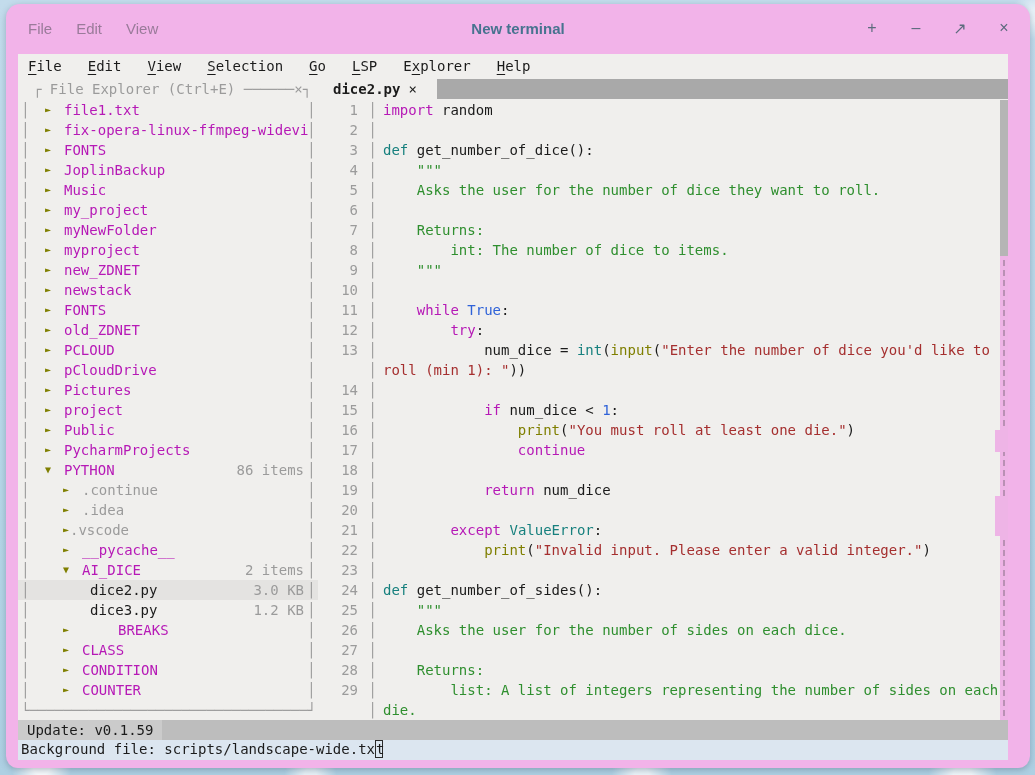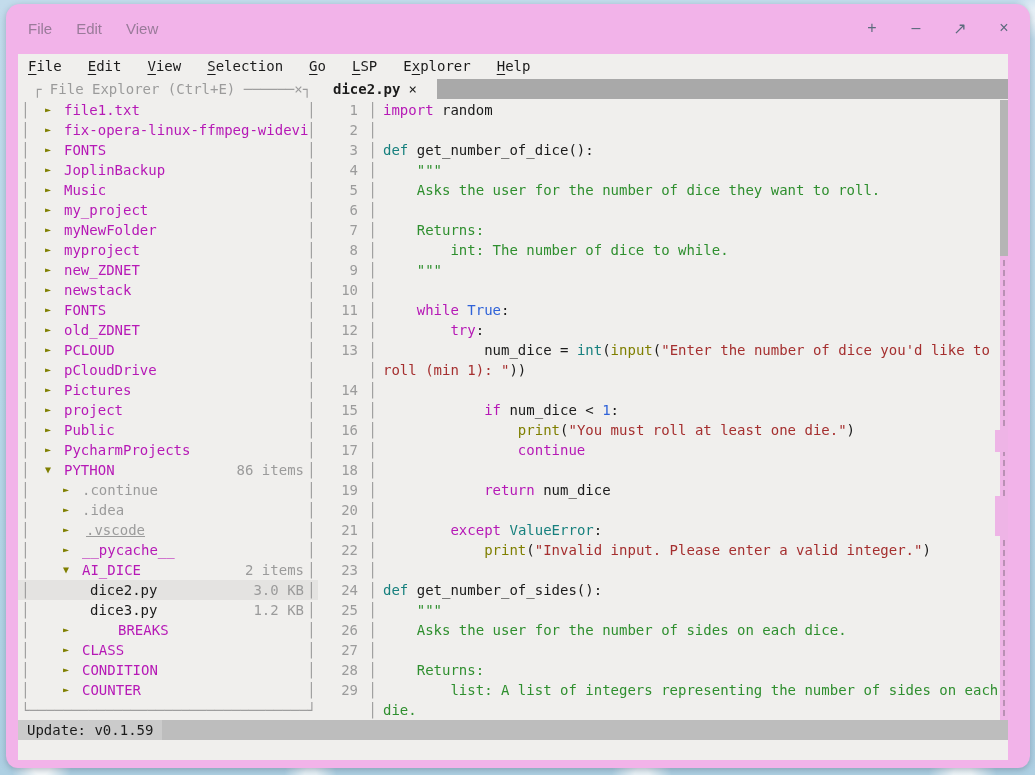--- a/index.html
+++ b/index.html
@@ -102,20 +102,21 @@
 
 <div class="screen">
   <div class="window">
 
     <div class="titlebar">
       <div class="tb-menus" id="tb-menus">
           <span class="tb-menu">File</span>
           <span class="tb-menu">Edit</span>
           <span class="tb-menu">View</span>
         </div>
+      <div class="tb-title">New terminal</div>
       <div class="tb-controls" id="tb-controls">
           <span class="tb-btn">+</span>
           <span class="tb-btn">–</span>
           <span class="tb-btn">↗</span>
           <span class="tb-btn">×</span>
         </div>
     </div>
 
     <div class="content">
 
@@ -152,40 +153,40 @@
             <div class="ex-row"><span class="pipe l">│</span><span class="mark" style="left: 27px;">►</span><span class="ex-name" style="left: 46px;">old_ZDNET</span><span class="pipe r">│</span></div>
             <div class="ex-row"><span class="pipe l">│</span><span class="mark" style="left: 27px;">►</span><span class="ex-name" style="left: 46px;">PCLOUD</span><span class="pipe r">│</span></div>
             <div class="ex-row"><span class="pipe l">│</span><span class="mark" style="left: 27px;">►</span><span class="ex-name" style="left: 46px;">pCloudDrive</span><span class="pipe r">│</span></div>
             <div class="ex-row"><span class="pipe l">│</span><span class="mark" style="left: 27px;">►</span><span class="ex-name" style="left: 46px;">Pictures</span><span class="pipe r">│</span></div>
             <div class="ex-row"><span class="pipe l">│</span><span class="mark" style="left: 27px;">►</span><span class="ex-name" style="left: 46px;">project</span><span class="pipe r">│</span></div>
             <div class="ex-row"><span class="pipe l">│</span><span class="mark" style="left: 27px;">►</span><span class="ex-name" style="left: 46px;">Public</span><span class="pipe r">│</span></div>
             <div class="ex-row"><span class="pipe l">│</span><span class="mark" style="left: 27px;">►</span><span class="ex-name" style="left: 46px;">PycharmProjects</span><span class="pipe r">│</span></div>
             <div class="ex-row"><span class="pipe l">│</span><span class="mark" style="left: 27px;">▼</span><span class="ex-name" style="left: 46px;">PYTHON</span><span class="ex-meta">86 items</span><span class="pipe r">│</span></div>
             <div class="ex-row"><span class="pipe l">│</span><span class="mark" style="left: 45px;">►</span><span class="ex-name dim" style="left: 64px;">.continue</span><span class="pipe r">│</span></div>
             <div class="ex-row"><span class="pipe l">│</span><span class="mark" style="left: 45px;">►</span><span class="ex-name dim" style="left: 64px;">.idea</span><span class="pipe r">│</span></div>
-            <div class="ex-row"><span class="pipe l">│</span><span class="mark" style="left: 45px;">►</span><span class="ex-name dim" style="left: 68px; text-decoration: underline;">.vscode</span><span class="pipe r">│</span></div>
+            <div class="ex-row"><span class="pipe l">│</span><span class="mark" style="left: 45px;">►</span><span class="ex-name dim" style="left: 52px;">.vscode</span><span class="pipe r">│</span></div>
             <div class="ex-row"><span class="pipe l">│</span><span class="mark" style="left: 45px;">►</span><span class="ex-name" style="left: 64px;">__pycache__</span><span class="pipe r">│</span></div>
             <div class="ex-row"><span class="pipe l">│</span><span class="mark" style="left: 45px;">▼</span><span class="ex-name" style="left: 64px;">AI_DICE</span><span class="ex-meta">2 items</span><span class="pipe r">│</span></div>
             <div class="ex-row sel"><span class="pipe l">│</span><span class="ex-name file" style="left: 72px;">dice2.py</span><span class="ex-meta">3.0 KB</span><span class="pipe r">│</span></div>
             <div class="ex-row"><span class="pipe l">│</span><span class="ex-name file" style="left: 72px;">dice3.py</span><span class="ex-meta">1.2 KB</span><span class="pipe r">│</span></div>
             <div class="ex-row"><span class="pipe l">│</span><span class="mark" style="left: 45px;">►</span><span class="ex-name" style="left: 64px; margin-left: 36px;">BREAKS</span><span class="pipe r">│</span></div>
             <div class="ex-row"><span class="pipe l">│</span><span class="mark" style="left: 45px;">►</span><span class="ex-name" style="left: 64px;">CLASS</span><span class="pipe r">│</span></div>
             <div class="ex-row"><span class="pipe l">│</span><span class="mark" style="left: 45px;">►</span><span class="ex-name" style="left: 64px;">CONDITION</span><span class="pipe r">│</span></div>
             <div class="ex-row"><span class="pipe l">│</span><span class="mark" style="left: 45px;">►</span><span class="ex-name" style="left: 64px;">COUNTER</span><span class="pipe r">│</span></div>
             <div class="ex-footer">└─────────────────────────────────┘</div>
           </div>
         <div class="editor" id="editor">
             <div class="ed-row"><span class="gutter">1</span><span class="gsep">│</span><span class="code"><span class="tk-kw">import</span><span class="tk-pl"> random</span></span></div>
             <div class="ed-row"><span class="gutter">2</span><span class="gsep">│</span><span class="code"></span></div>
             <div class="ed-row"><span class="gutter">3</span><span class="gsep">│</span><span class="code"><span class="tk-bi">def</span><span class="tk-pl"> get_number_of_dice():</span></span></div>
             <div class="ed-row"><span class="gutter">4</span><span class="gsep">│</span><span class="code"><span class="tk-doc">    """</span></span></div>
             <div class="ed-row"><span class="gutter">5</span><span class="gsep">│</span><span class="code"><span class="tk-doc">    Asks the user for the number of dice they want to roll.</span></span></div>
             <div class="ed-row"><span class="gutter">6</span><span class="gsep">│</span><span class="code"></span></div>
             <div class="ed-row"><span class="gutter">7</span><span class="gsep">│</span><span class="code"><span class="tk-doc">    Returns:</span></span></div>
-            <div class="ed-row"><span class="gutter">8</span><span class="gsep">│</span><span class="code"><span class="tk-doc">        int: The number of dice to while.</span></span></div>
+            <div class="ed-row"><span class="gutter">8</span><span class="gsep">│</span><span class="code"><span class="tk-doc">        int: The number of dice to items.</span></span></div>
             <div class="ed-row"><span class="gutter">9</span><span class="gsep">│</span><span class="code"><span class="tk-doc">    """</span></span></div>
             <div class="ed-row"><span class="gutter">10</span><span class="gsep">│</span><span class="code"></span></div>
             <div class="ed-row"><span class="gutter">11</span><span class="gsep">│</span><span class="code"><span class="tk-pl">    </span><span class="tk-kw">while</span><span class="tk-pl"> </span><span class="tk-bl">True</span><span class="tk-pl">:</span></span></div>
             <div class="ed-row"><span class="gutter">12</span><span class="gsep">│</span><span class="code"><span class="tk-pl">        </span><span class="tk-kw">try</span><span class="tk-pl">:</span></span></div>
             <div class="ed-row"><span class="gutter">13</span><span class="gsep">│</span><span class="code"><span class="tk-pl">            num_dice = </span><span class="tk-bi">int</span><span class="tk-pl">(</span><span class="tk-fn">input</span><span class="tk-pl">(</span><span class="tk-st">"Enter the number of dice you'd like to</span></span></div>
             <div class="ed-row"><span class="gutter"></span><span class="gsep">│</span><span class="code"><span class="tk-st">roll (min 1): "</span><span class="tk-pl">))</span></span></div>
             <div class="ed-row"><span class="gutter">14</span><span class="gsep">│</span><span class="code"></span></div>
             <div class="ed-row"><span class="gutter">15</span><span class="gsep">│</span><span class="code"><span class="tk-pl">            </span><span class="tk-kw">if</span><span class="tk-pl"> num_dice &lt; </span><span class="tk-bl">1</span><span class="tk-pl">:</span></span></div>
             <div class="ed-row"><span class="gutter">16</span><span class="gsep">│</span><span class="code"><span class="tk-pl">                </span><span class="tk-fn">print</span><span class="tk-pl">(</span><span class="tk-st">"You must roll at least one die."</span><span class="tk-pl">)</span></span></div>
             <div class="ed-row"><span class="gutter">17</span><span class="gsep">│</span><span class="code"><span class="tk-pl">                </span><span class="tk-kw">continue</span></span></div>
@@ -209,16 +210,17 @@
           <div class="sb-mark m1"></div>
           <div class="sb-mark m2"></div>
         </div>
       </div>
 
       <div class="statusbar">
         <span class="sb-update">Update: v0.1.59</span>
         <span class="sb-palette">Palette: Ctrl+P</span>
       </div>
 
+      <div class="cmdline"><span>Background file: scripts/landscape-wide.tx</span><span class="cursor">t</span></div>
 
     </div>
   </div>
 </div>
 
 </body></html>

